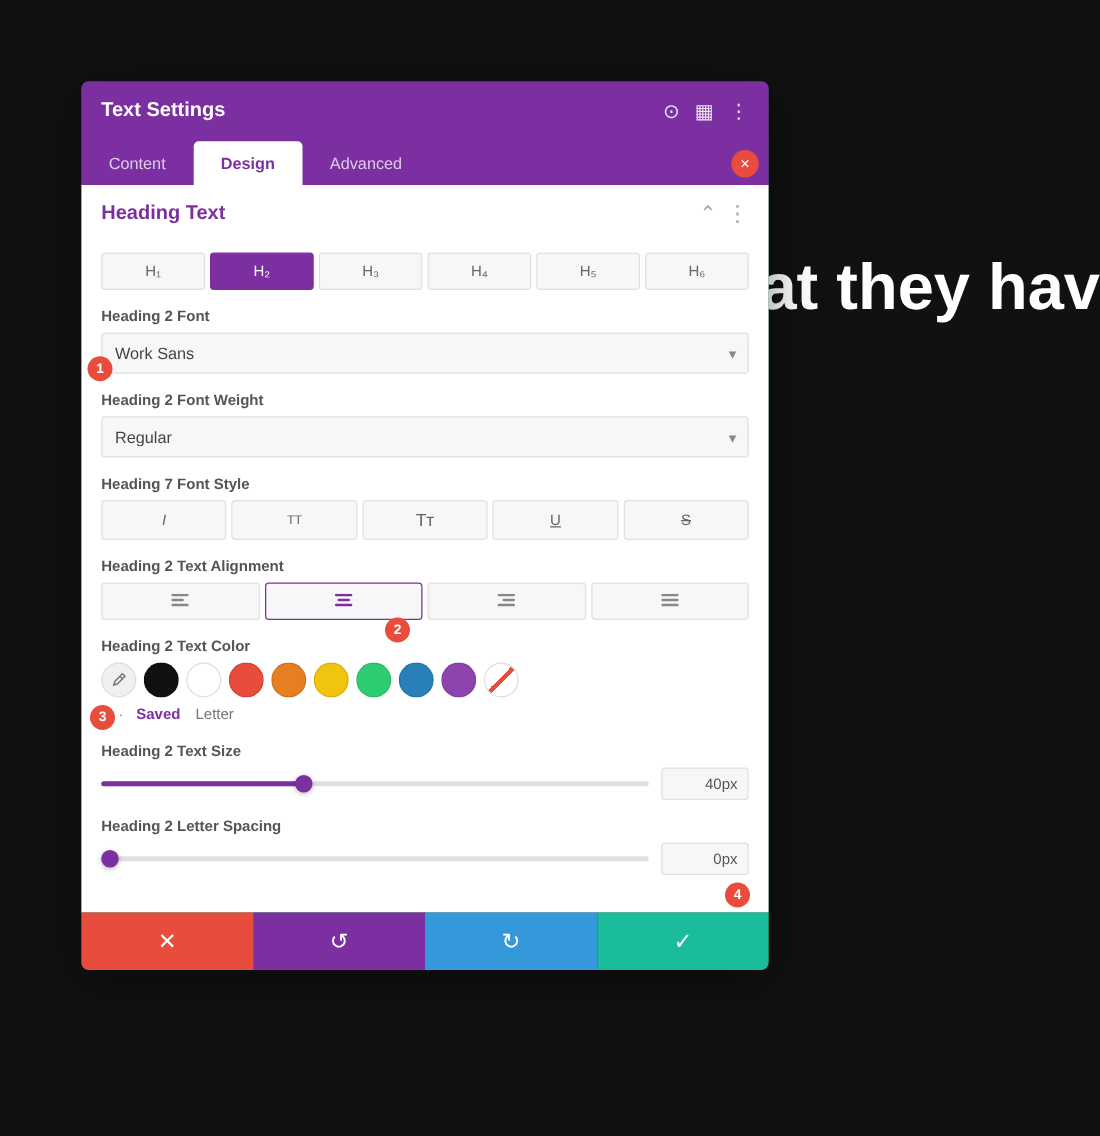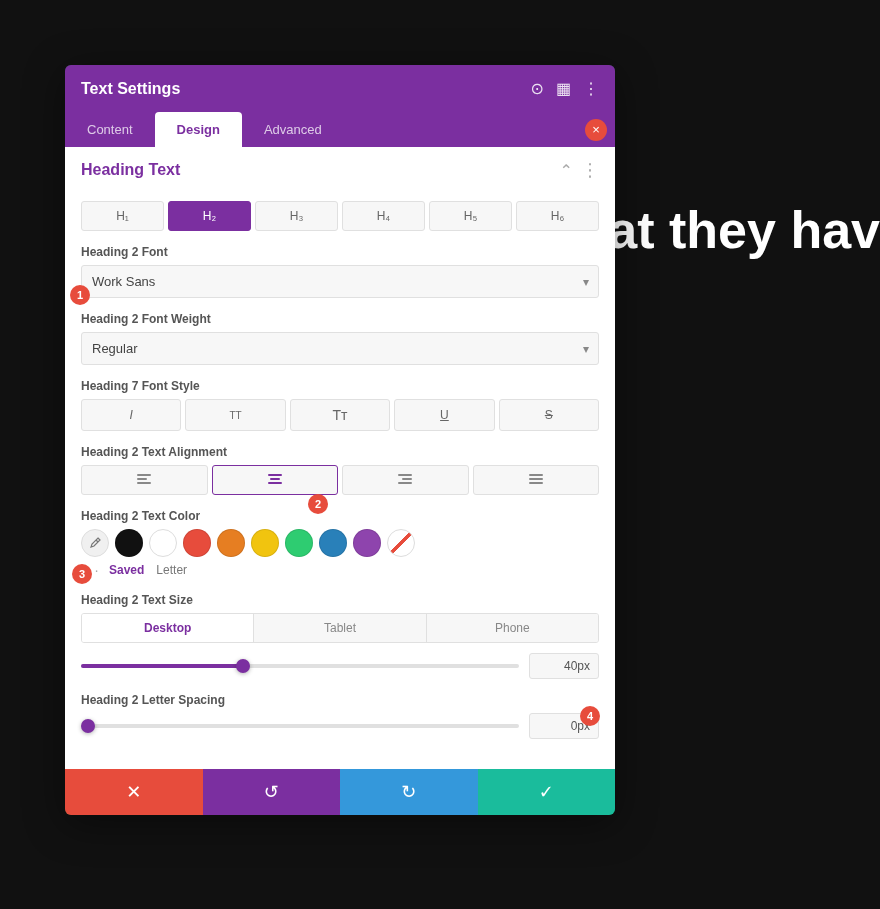--- a/index.html
+++ b/index.html
@@ -567,25 +567,20 @@
       </div>
       <div class="color-tabs-row">
         <span class="color-dots">···</span>
         <span class="color-tab active">Saved</span>
         <span class="color-tab">Letter</span>
       </div>
     </div>
 
     <div class="form-group">
       <label class="form-label">Heading 2 Text Size</label>
-      <div class="size-device-tabs">
-        <div class="size-device-tab active">Desktop</div>
-        <div class="size-device-tab">Tablet</div>
-        <div class="size-device-tab">Phone</div>
-      </div>
       <div class="slider-row">
         <div class="slider-track">
           <div class="slider-fill" style="width:37%;"></div>
           <div class="slider-thumb" style="left:calc(37% - 7px);"></div>
         </div>
         <input class="slider-input" type="text" value="40px" style="">
       </div>
     </div>
 
     <div class="form-group">

